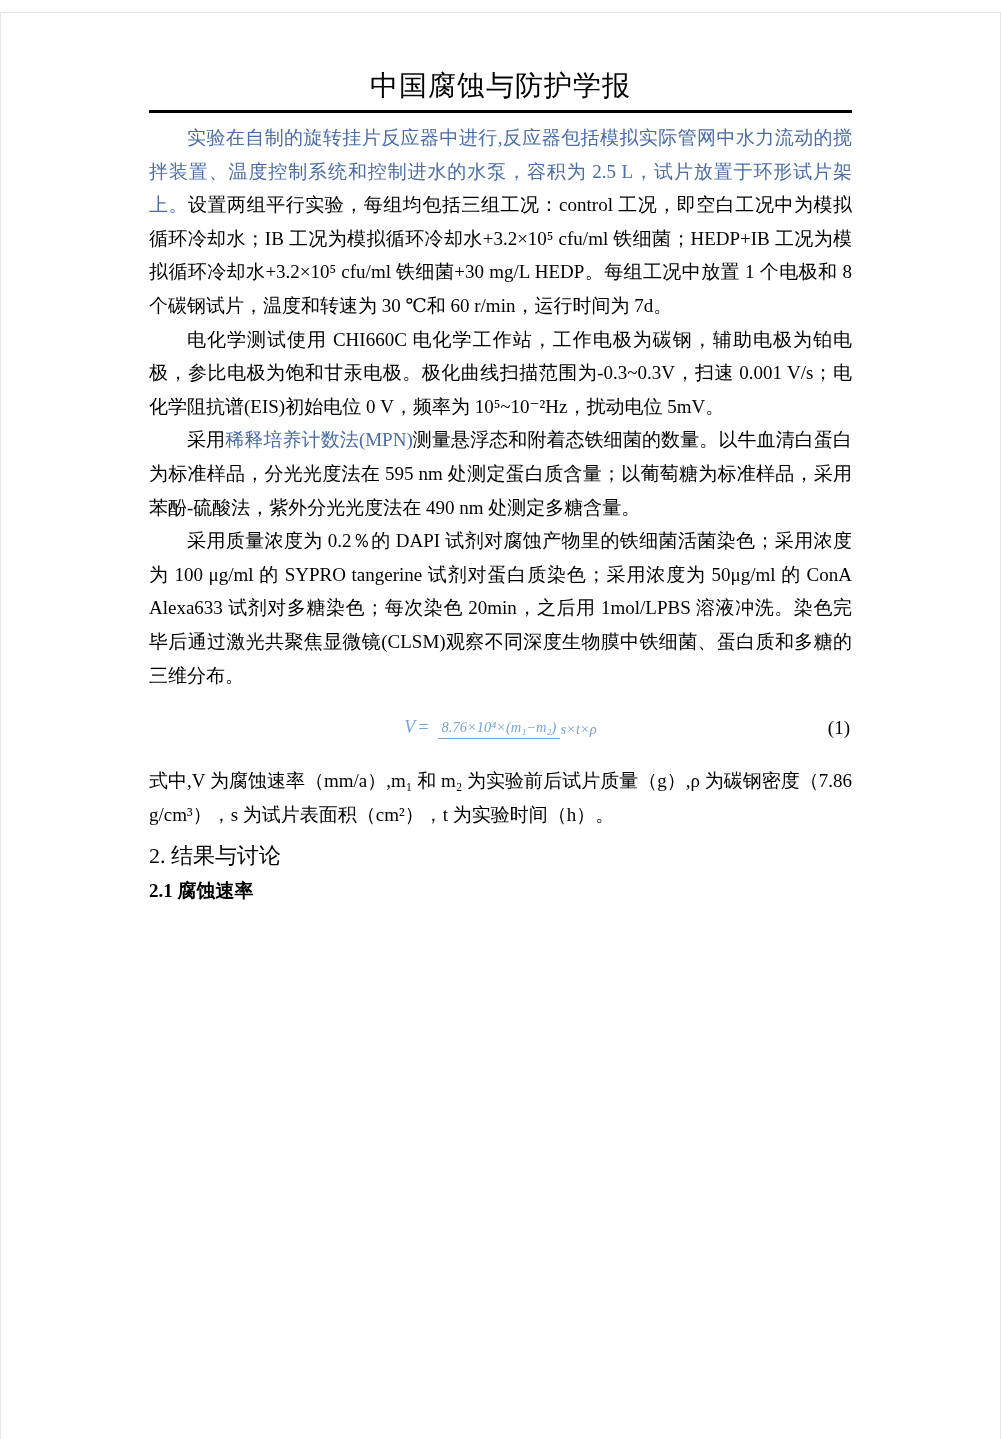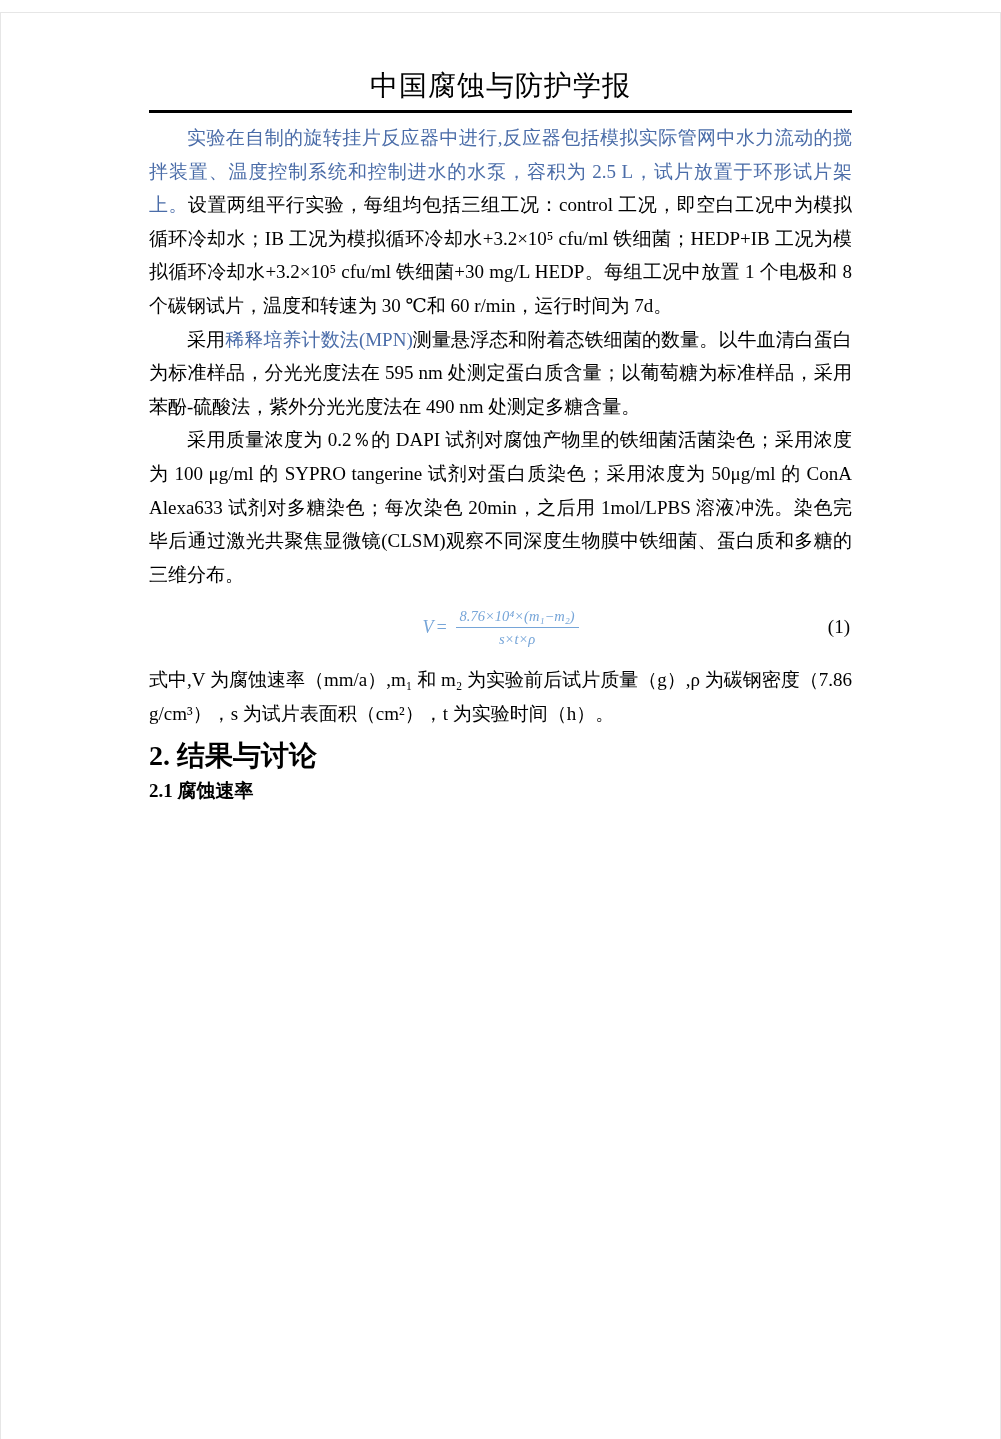--- a/index.html
+++ b/index.html
@@ -69,21 +69,21 @@
   }
   .formula {
     display: flex;
     align-items: center;
     color: #76a5d8;
     font-size: 18px;
     font-style: italic;
   }
   .formula .frac {
     display: inline-flex;
-    flex-direction: column;
+    flex-direction: row;
     align-items: center;
     margin-left: 8px;
     font-size: 14.5px;
     line-height: 18px;
   }
   .formula .num {
     padding: 0 4px 2px 4px;
     border-bottom: 1.5px solid #76a5d8;
   }
   .formula .den {
@@ -93,22 +93,22 @@
   .eq-number {
     position: absolute;
     right: 2px;
     top: 50%;
     transform: translateY(-50%);
     color: #000000;
     font-size: 19px;
     font-style: normal;
   }
   .h2 {
-    font-size: 28px;
-    font-weight: 700;
+    font-size: 22px;
+    font-weight: 400;
     line-height: 30px;
     margin: 10px 0 6px 0;
     font-family: "Liberation Serif", "DejaVu Serif", serif;
   }
   .h3 {
     font-size: 19px;
     font-weight: 700;
     line-height: 28px;
     margin: 4px 0 4px 0;
   }
@@ -119,20 +119,21 @@
 <div class="page">
   <div class="content">
 
     <div class="title-zh">中国腐蚀与防护学报</div>
     <hr class="header-rule">
 
     <div class="body-text">
 
       <p class="para"><span class="blue">实验在自制的旋转挂片反应器中进行,反应器包括模拟实际管网中水力流动的搅拌装置、温度控制系统和控制进水的水泵，容积为 2.5 L，试片放置于环形试片架上。</span><span>设置两组平行实验，每组均包括三组工况：control 工况，即空白工况中为模拟循环冷却水；IB 工况为模拟循环冷却水+3.2×10⁵ cfu/ml 铁细菌；HEDP+IB 工况为模拟循环冷却水+3.2×10⁵ cfu/ml 铁细菌+30 mg/L HEDP。每组工况中放置 1 个电极和 8 个碳钢试片，温度和转速为 30 ℃和 60 r/min，运行时间为 7d。</span></p>
 
+      <p class="para">电化学测试使用 CHI660C 电化学工作站，工作电极为碳钢，辅助电极为铂电极，参比电极为饱和甘汞电极。极化曲线扫描范围为-0.3~0.3V，扫速 0.001 V/s；电化学阻抗谱(EIS)初始电位 0 V，频率为 10⁵~10⁻²Hz，扰动电位 5mV。</p>
 
       <p class="para"><span>采用</span><span class="blue">稀释培养计数法(MPN)</span><span>测量悬浮态和附着态铁细菌的数量。以牛血清白蛋白为标准样品，分光光度法在 595 nm 处测定蛋白质含量；以葡萄糖为标准样品，采用苯酚-硫酸法，紫外分光光度法在 490 nm 处测定多糖含量。</span></p>
 
 
       <p class="para">采用质量浓度为 0.2％的 DAPI 试剂对腐蚀产物里的铁细菌活菌染色；采用浓度为 100 μg/ml 的 SYPRO tangerine 试剂对蛋白质染色；采用浓度为 50μg/ml 的 ConA Alexa633 试剂对多糖染色；每次染色 20min，之后用 1mol/LPBS 溶液冲洗。染色完毕后通过激光共聚焦显微镜(CLSM)观察不同深度生物膜中铁细菌、蛋白质和多糖的三维分布。</p>
 
 
       <div class="formula-row">
         <span class="formula">
           <span class="lhs">V</span>

